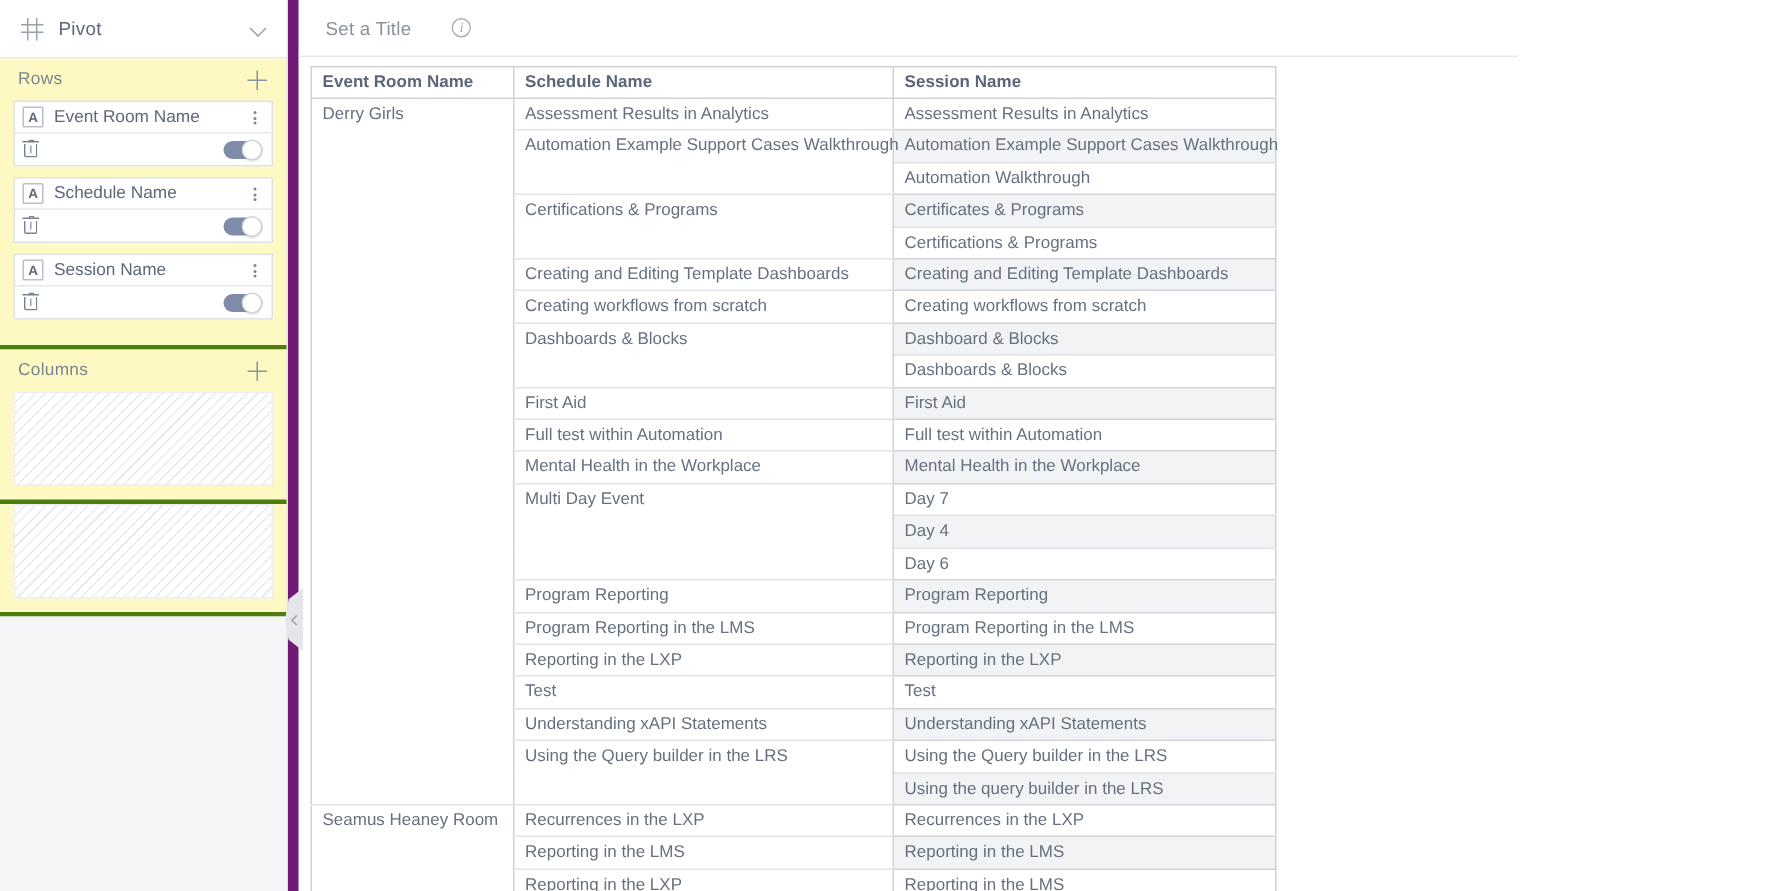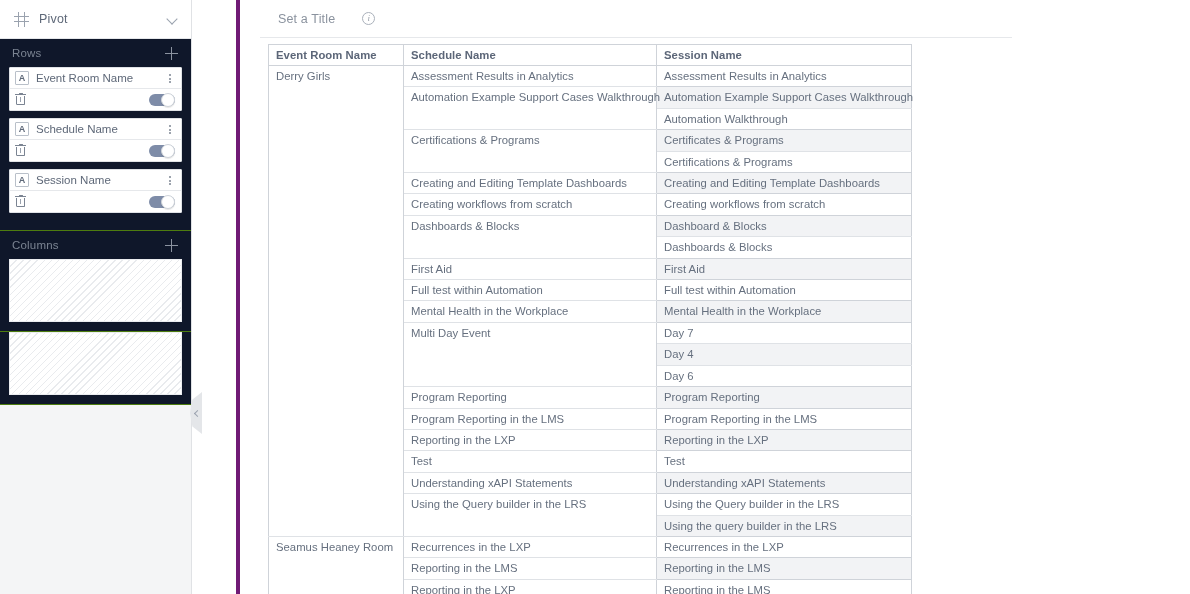--- a/index.html
+++ b/index.html
@@ -13,21 +13,20 @@
     font-family: "Liberation Sans", sans-serif;
     -webkit-font-smoothing: antialiased;
   }
 
   .app {
     position: relative;
     width: 1012px;
     height: 594px;
     display: flex;
     background: #ffffff;
-    gap: 44px;
   }
 
   
   .sidebar {
     width: 192px;
     height: 594px;
     flex: 0 0 192px;
     background: #f4f5f6;
     border-right: 1px solid #e0e2e5;
     display: flex;
@@ -79,22 +78,22 @@
     position: absolute;
     left: 1px; top: 2px;
     width: 7px; height: 7px;
     border-right: 1.3px solid #9aa2ae;
     border-bottom: 1.3px solid #9aa2ae;
     transform: rotate(45deg);
   }
 
   
   .section {
-    background: #0f172a;
-    border-bottom: 1px solid #4d7c0f;
+    background: #fef9c3;
+    border-bottom: 3px solid #4d7c0f;
     padding: 0 9px 9px 9px;
   }
   .section.rows-section { padding-bottom: 10px; }
 
   .section-head {
     height: 28px;
     display: flex;
     align-items: center;
     justify-content: space-between;
     padding: 0 2px 0 3px;
@@ -262,23 +261,22 @@
     margin-left: 3px;
   }
 
   
   .main {
     flex: 1 1 auto;
     height: 594px;
     display: flex;
     flex-direction: column;
     background: #ffffff;
-    border-left: 4px solid #701a75;
+    border-left: 7px solid #701a75;
     overflow: hidden;
-    padding-left: 20px;
   }
 
   .main-header {
     height: 38px;
     flex: 0 0 38px;
     border-bottom: 1px solid #e6e8eb;
     display: flex;
     align-items: center;
     padding-left: 18px;
   }

